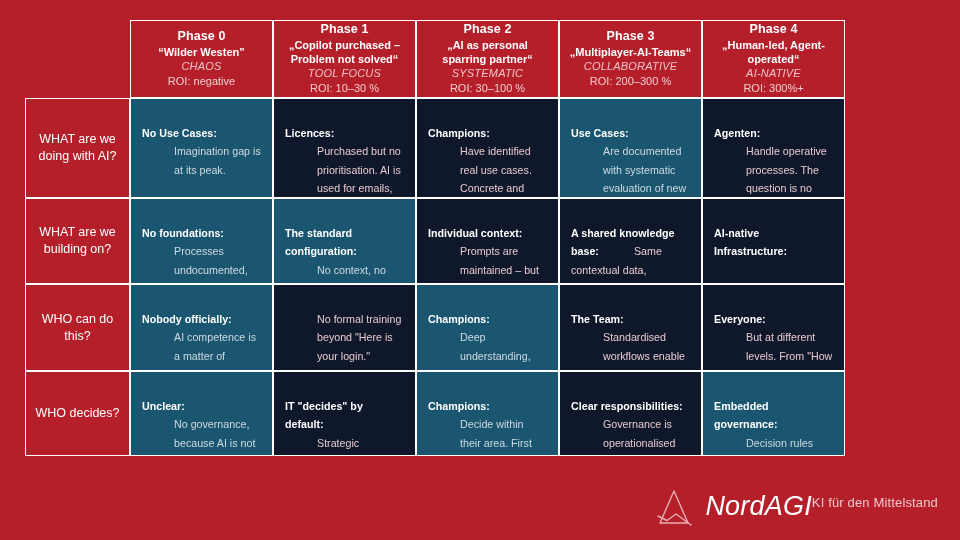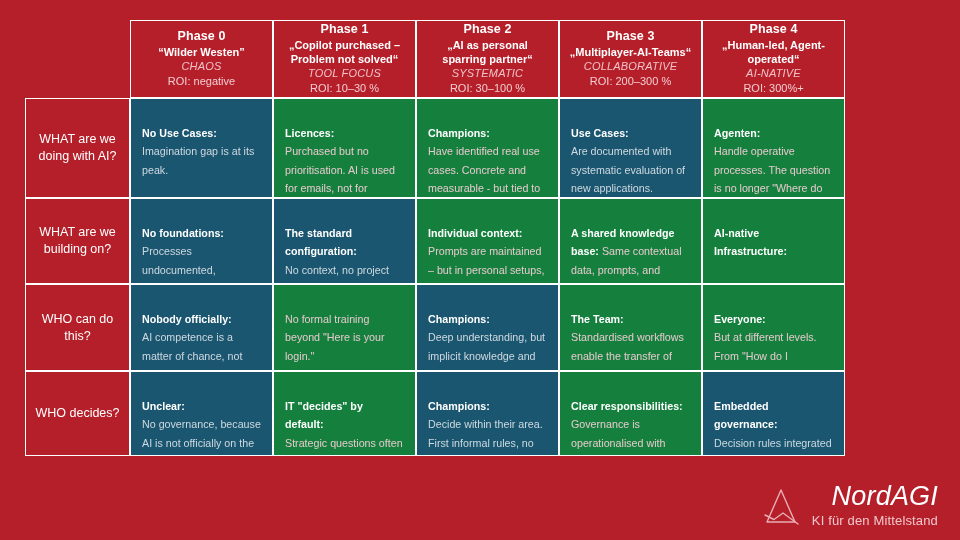--- a/index.html
+++ b/index.html
@@ -89,28 +89,29 @@
     color: #ffffff;
     padding: 10px 6px;
   }
 
   
   .content {
     font-size: 10.7px;
     line-height: 1.72;
   }
   .content.teal { background: #1a5670; }
-  .content.red  { background: #15803d; }
+  .content.red  { background: #0f172a; }
 
   .content .c-title {
     font-weight: bold;
     color: #ffffff;
   }
   .content .c-body {
     color: #e7c9ce;
+    margin-left: 32px;
   }
   .content.teal .c-body { color: #cfd9e0; }
 
   
   .content .c-para { display: block; }
 
   
   #logo {
     position: absolute;
     right: 22px;
@@ -119,22 +120,22 @@
     align-items: center;
     gap: 9px;
   }
   #logo .mark {
     width: 44px;
     height: 44px;
     flex: 0 0 auto;
   }
   #logo .wordmark {
     display: flex;
-    flex-direction: column;
-    align-items: flex-end;
+    flex-direction: row;
+    align-items: flex-start;
     padding-bottom: 2px;
   }
   #logo .brand {
     font-size: 27px;
     font-style: italic;
     font-weight: normal;
     color: #ffffff;
     line-height: 1.02;
     letter-spacing: .2px;
   }

